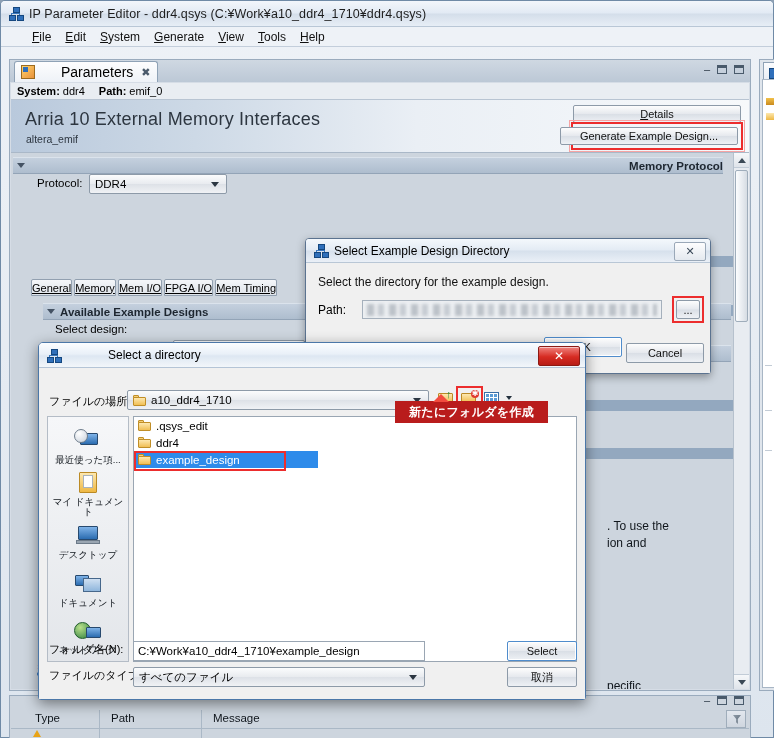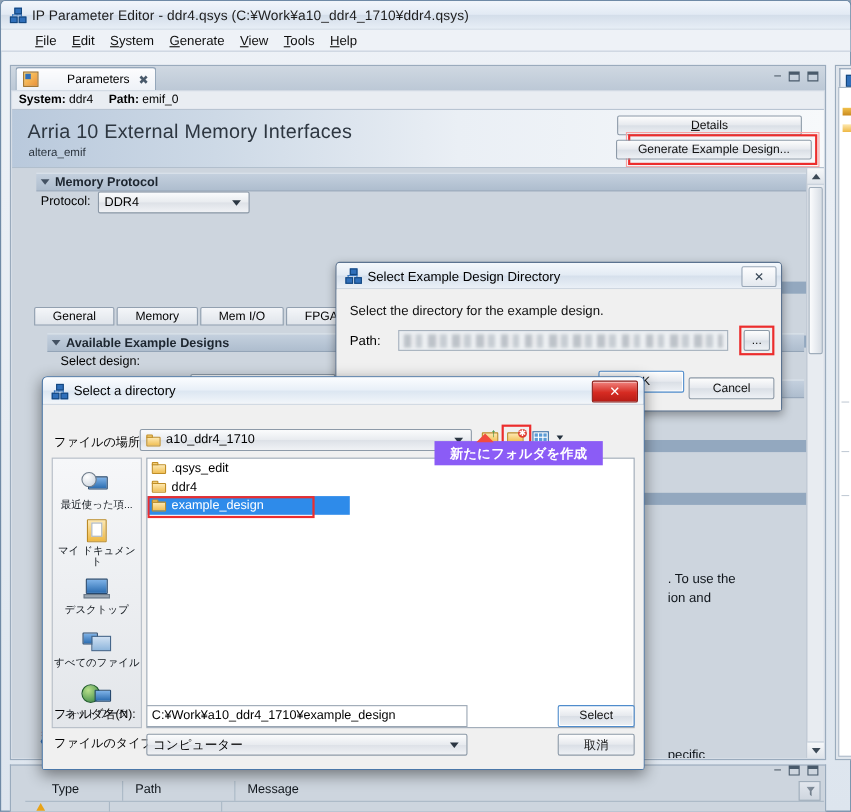--- a/index.html
+++ b/index.html
@@ -49,21 +49,21 @@
     position:absolute;left:8px;top:58px;width:742px;height:632px;
     background:#d6dde6;border:1px solid #9aabbd;box-sizing:border-box;
   }
   #tabstrip{position:absolute;left:0;top:0;right:0;height:22px;background:linear-gradient(#cfd8e2,#bcc8d6);}
   #tab-parameters{
     position:absolute;left:4px;top:1px;height:21px;min-width:112px;
     background:linear-gradient(#fdfdfe,#eef2f7);
     border:1px solid #8fa2b6;border-bottom:none;border-radius:3px 3px 0 0;
     display:flex;align-items:center;padding:0 6px;box-sizing:border-box;
   }
-  #tab-parameters .lbl{font-size:11px;margin-left:5px;padding-left:21px;}
+  #tab-parameters .lbl{font-size:14px;margin-left:5px;padding-left:21px;}
   #tab-parameters .x{margin-left:8px;color:#4a5a6b;font-size:11px;}
   .tabicon{width:12px;height:12px;background:linear-gradient(135deg,#ffd36b,#e8913b);
            border:1px solid #9c6a1d;position:relative;}
   .tabicon:after{content:"";position:absolute;left:1px;top:1px;width:5px;height:5px;background:#2f6fba;}
   .win-ctl{position:absolute;right:6px;top:4px;display:flex;gap:7px;align-items:center;}
   .win-ctl span{font-size:11px;color:#2a3744;line-height:10px;}
   .wbox{width:10px;height:9px;border:1px solid #495a6b;box-sizing:border-box;display:inline-block;}
   .wbox.t{border-top-width:3px;}
 
   #sysline{
@@ -80,21 +80,21 @@
     border-bottom:1px solid #aab8c8;
   }
   #ip-title{position:absolute;left:14px;top:9px;font-size:18px;color:#2d3640;letter-spacing:.2px;}
   #ip-sub{position:absolute;left:15px;top:33px;font-size:10.5px;color:#2d3640;}
   .btn{
     background:linear-gradient(#fdfdfd,#e6e9ee 48%,#dadfe6 52%,#eef1f5);
     border:1px solid #8d9aa8;border-radius:2px;font-size:11px;color:#111;
     display:flex;align-items:center;justify-content:center;box-sizing:border-box;cursor:default;
   }
   .btn u{text-decoration:underline;}
-  #btn-details{position:absolute;right:20px;top:5px;width:168px;height:18px;}
+  #btn-details{position:absolute;right:8px;top:5px;width:168px;height:18px;}
   #btn-gen{position:absolute;right:11px;top:27px;width:178px;height:18px;}
   #hl-gen{position:absolute;right:6px;top:22px;width:172px;height:28px;border:2px solid #ec2d2d;box-sizing:border-box;}
   #hl-gen2{position:absolute;right:4px;top:20px;width:176px;height:32px;border:1px solid #f6a3a3;box-sizing:border-box;}
 
   
   #param-body{
     position:absolute;left:1px;top:93px;right:1px;bottom:1px;
     background:#cdd5de;overflow:hidden;
   }
   .grp-header{
@@ -107,21 +107,21 @@
   .sel{
     background:linear-gradient(#fbfcfd,#e8ebef 50%,#dde1e7 51%,#f0f2f5);
     border:1px solid #8d9aa8;border-radius:2px;font-size:11.5px;
     display:flex;align-items:center;padding-left:5px;box-sizing:border-box;position:relative;
   }
   .sel .arr{position:absolute;right:7px;top:50%;margin-top:-2px;width:0;height:0;
             border-left:4px solid transparent;border-right:4px solid transparent;border-top:5px solid #2b3642;}
   .tabs-row{position:absolute;display:flex;gap:2px;}
   .ptab{
     height:17px;background:linear-gradient(#f4f6f9,#dfe4ea);border:1px solid #92a0b0;
-    border-radius:2px 2px 0 0;display:flex;align-items:center;padding:0 16px;font-size:11px;box-sizing:border-box;
+    border-radius:2px 2px 0 0;display:flex;align-items:center;padding:0 0;font-size:11px;box-sizing:border-box;text-decoration:underline;
   }
   .ckbox{width:11px;height:11px;background:#fff;border:1px solid #6f7d8c;box-sizing:border-box;
          position:relative;display:inline-block;vertical-align:middle;}
   .ckbox.on:after{content:"";position:absolute;left:2px;top:4px;width:3px;height:5px;
          border:solid #15325c;border-width:0 2px 2px 0;transform:rotate(42deg);}
   #bg-text1{position:absolute;left:596px;top:365px;font-size:12px;color:#10161c;line-height:17px;}
   #bg-text2{position:absolute;left:596px;top:525px;font-size:12px;color:#10161c;line-height:17px;}
   .bg-band{position:absolute;left:530px;width:196px;height:11px;background:#93a8bf;}
 
   
@@ -183,21 +183,21 @@
 
   
   #dlg-dir{
     position:absolute;left:38px;top:342px;width:548px;height:358px;
     background:#f0f0f0;border:1px solid #4b77a8;border-radius:5px 5px 3px 3px;
     box-shadow:0 4px 14px rgba(0,0,0,.45);box-sizing:border-box;
   }
   #dlg-dir .tb{
     height:25px;background:linear-gradient(#fbfdff,#e9f0f8 46%,#dde7f2 54%,#f2f6fa);
     border-bottom:1px solid #b4c4d6;border-radius:4px 4px 0 0;display:flex;align-items:center;
-    padding-left:8px;box-sizing:border-box;
+    padding-left:8px;box-sizing:border-box;gap:41px;
   }
   #dlg-dir .tb .t{font-size:12px;margin-left:7px;}
   #dir-close{
     position:absolute;right:5px;top:3px;width:40px;height:18px;border-radius:2px;
     background:linear-gradient(#f0837e,#d62b22 55%,#b71c16);border:1px solid #8c1a14;
     color:#fff;font-size:12px;display:flex;align-items:center;justify-content:center;
     box-shadow:inset 0 1px 0 rgba(255,255,255,.55);
   }
   #dlg-dir .area{position:absolute;left:0;top:25px;right:0;bottom:0;background:#f0f0f0;}
   #lookin-lbl{position:absolute;left:10px;top:26px;font-size:11px;}
@@ -243,42 +243,42 @@
      background:linear-gradient(#cfe0f2,#8fb6dc);border:1px solid #46678b;box-sizing:border-box;}
 
   #dir-list{
     position:absolute;left:94px;top:48px;right:8px;height:246px;
     background:#fff;border:1px solid #9aa6b3;box-sizing:border-box;overflow:hidden;
   }
   .fitem{height:17px;display:flex;align-items:center;padding-left:4px;font-size:11.5px;gap:5px;}
   .fitem.selected{background:#2e8bea;color:#fff;width:180px;}
   #hl-example{position:absolute;left:0px;top:34px;width:152px;height:20px;border:2px solid #ec2d2d;box-sizing:border-box;}
   #balloon{
-    position:absolute;left:395px;top:401px;width:153px;height:22px;background:#8b5cf6;
+    position:absolute;left:395px;top:401px;width:153px;height:22px;background:#b91c1c;
     color:#fff;font-weight:bold;font-size:12px;display:flex;align-items:center;justify-content:center;
     letter-spacing:.3px;
   }
   #balloon .tail{position:absolute;left:38px;top:-7px;width:0;height:0;
     border-left:8px solid transparent;border-right:8px solid transparent;border-bottom:8px solid #f24b3f;}
 
   #fname-lbl{position:absolute;left:10px;bottom:42px;font-size:11px;}
   #fname-field{position:absolute;left:94px;bottom:38px;width:292px;height:20px;background:#fff;
     border:1px solid #9aa6b3;box-sizing:border-box;display:flex;align-items:center;padding-left:4px;font-size:11.5px;}
   #ftype-lbl{position:absolute;left:10px;bottom:16px;font-size:11px;}
   #ftype-sel{position:absolute;left:94px;bottom:12px;width:292px;height:20px;}
   #btn-select{position:absolute;right:8px;bottom:38px;width:70px;height:20px;
     border:1px solid #4f8ccc;box-shadow:inset 0 0 0 1px #fff;}
   #btn-cancel-jp{position:absolute;right:8px;bottom:12px;width:70px;height:20px;}
 
   
   #msg-pane{
     position:absolute;left:8px;top:694px;width:742px;height:44px;
     background:#cdd5de;border:1px solid #9aabbd;border-bottom:none;box-sizing:border-box;
   }
-  #msg-head{position:absolute;left:1px;top:14px;right:1px;height:18px;background:#cdd5de;border-bottom:1px solid #aab8c6;margin-left:12px;}
+  #msg-head{position:absolute;left:1px;top:14px;right:1px;height:18px;background:#cdd5de;border-bottom:1px solid #aab8c6;}
   #msg-head .col{position:absolute;top:2px;font-size:11.5px;color:#10161c;}
   #msg-head .divv{position:absolute;top:0;width:1px;height:18px;background:#aab8c6;}
   #msg-row{position:absolute;left:1px;top:33px;right:1px;height:10px;}
   #msg-row .divv{position:absolute;top:0;width:1px;height:10px;background:#aab8c6;}
   #warn-tri{position:absolute;left:22px;top:1px;width:0;height:0;border-left:4px solid transparent;
      border-right:4px solid transparent;border-bottom:7px solid #e8a317;}
   #msg-winctl{position:absolute;right:6px;top:-2px;display:flex;gap:7px;align-items:center;}
   #msg-filter{position:absolute;right:4px;top:14px;width:20px;height:18px;
      background:linear-gradient(#e2e7ee,#cfd6df);border:1px solid #9fadbb;box-sizing:border-box;}
   #msg-filter:after{content:"";position:absolute;left:6px;top:4px;width:8px;height:9px;
@@ -348,21 +348,21 @@
 
     <div id="param-body">
 
       <div class="bg-band" style="top:103px;"></div>
       <div class="bg-band" style="top:152px;"></div>
       <div class="bg-band" style="top:247px;"></div>
       <div class="bg-band" style="top:295px;"></div>
       <div id="bg-text1">. To use the<br>ion and</div>
       <div id="bg-text2">pecific<br>ustom</div>
 
-      <div class="grp-header abs" style="left:22px;top:4px;width:706px;">
+      <div class="grp-header abs" style="left:2px;top:4px;width:706px;justify-content:space-between;">
         <span class="tri"></span>
         <span>Memory Protocol</span>
       </div>
       <div class="abs" style="left:26px;top:24px;font-size:11.5px;">Protocol:</div>
       <div class="sel abs" style="left:78px;top:21px;width:138px;height:20px;">
         <span>DDR4</span>
         <span class="arr"></span>
       </div>
 
       <div class="tabs-row" style="left:20px;top:126px;">
@@ -544,21 +544,21 @@
           <span class="mon"></span>
             <span class="base"></span>
         </span>
         <span class="lbl">デスクトップ</span>
       </div>
       <div class="place">
         <span class="pi">
           <span class="mon" style="left:1px;top:3px;width:14px;height:11px;"></span>
           <span class="pc"></span>
         </span>
-        <span class="lbl">すべてのファイル</span>
+        <span class="lbl">ドキュメント</span>
       </div>
       <div class="place">
         <span class="pi">
           <span class="globe"></span>
           <span class="mon" style="left:12px;top:8px;width:15px;height:11px;"></span>
         </span>
         <span class="lbl">ネットワーク</span>
       </div>
     </div>
 
@@ -575,21 +575,21 @@
         <span class="folder-ico"></span>
         <span>example_design</span>
       </div>
       <div id="hl-example"></div>
     </div>
 
     <div id="fname-lbl">フォルダ名(N):</div>
     <div id="fname-field">C:¥Work¥a10_ddr4_1710¥example_design</div>
     <div id="ftype-lbl">ファイルのタイプ(T):</div>
     <div class="sel" id="ftype-sel">
-      <span>コンピューター</span>
+      <span>すべてのファイル</span>
       <span class="arr"></span>
     </div>
     <div class="btn" id="btn-select">Select</div>
     <div class="btn" id="btn-cancel-jp">取消</div>
   </div>
 </div>
 
 <div id="balloon">
   <span class="tail"></span>
   <span>新たにフォルダを作成</span>

